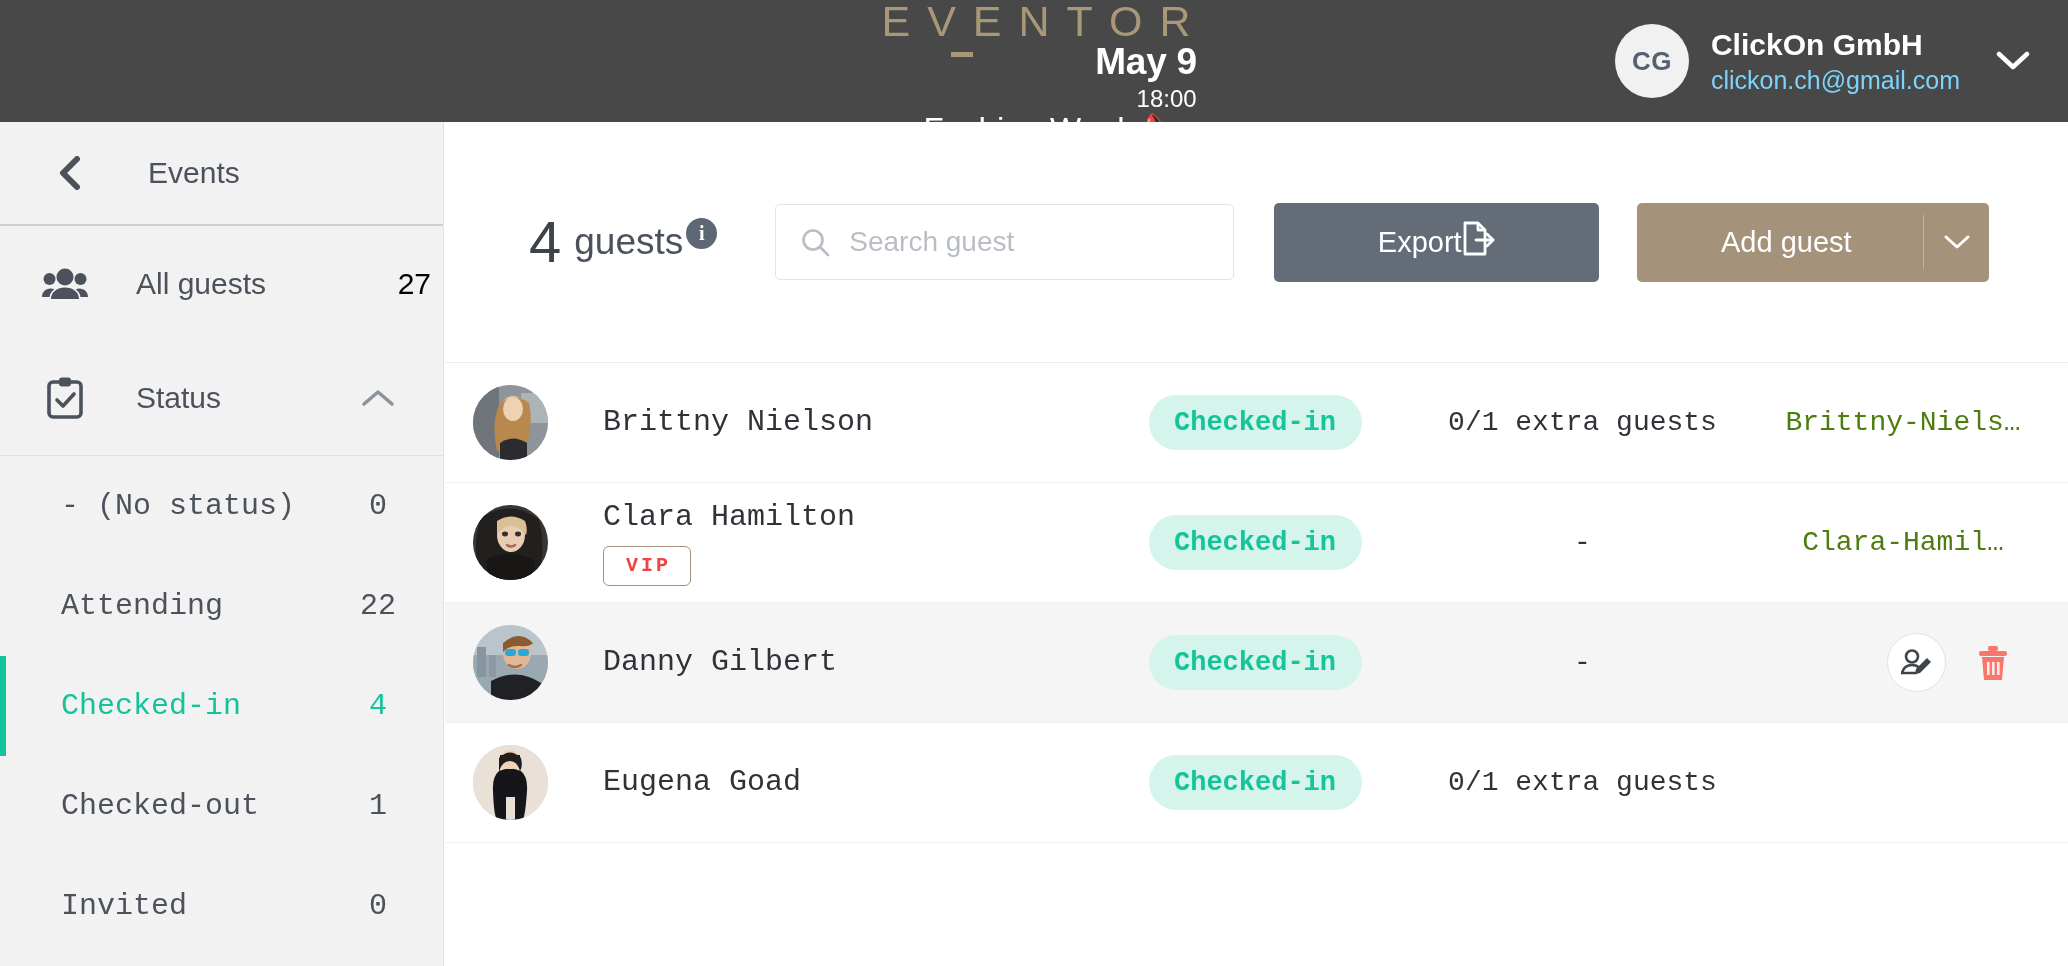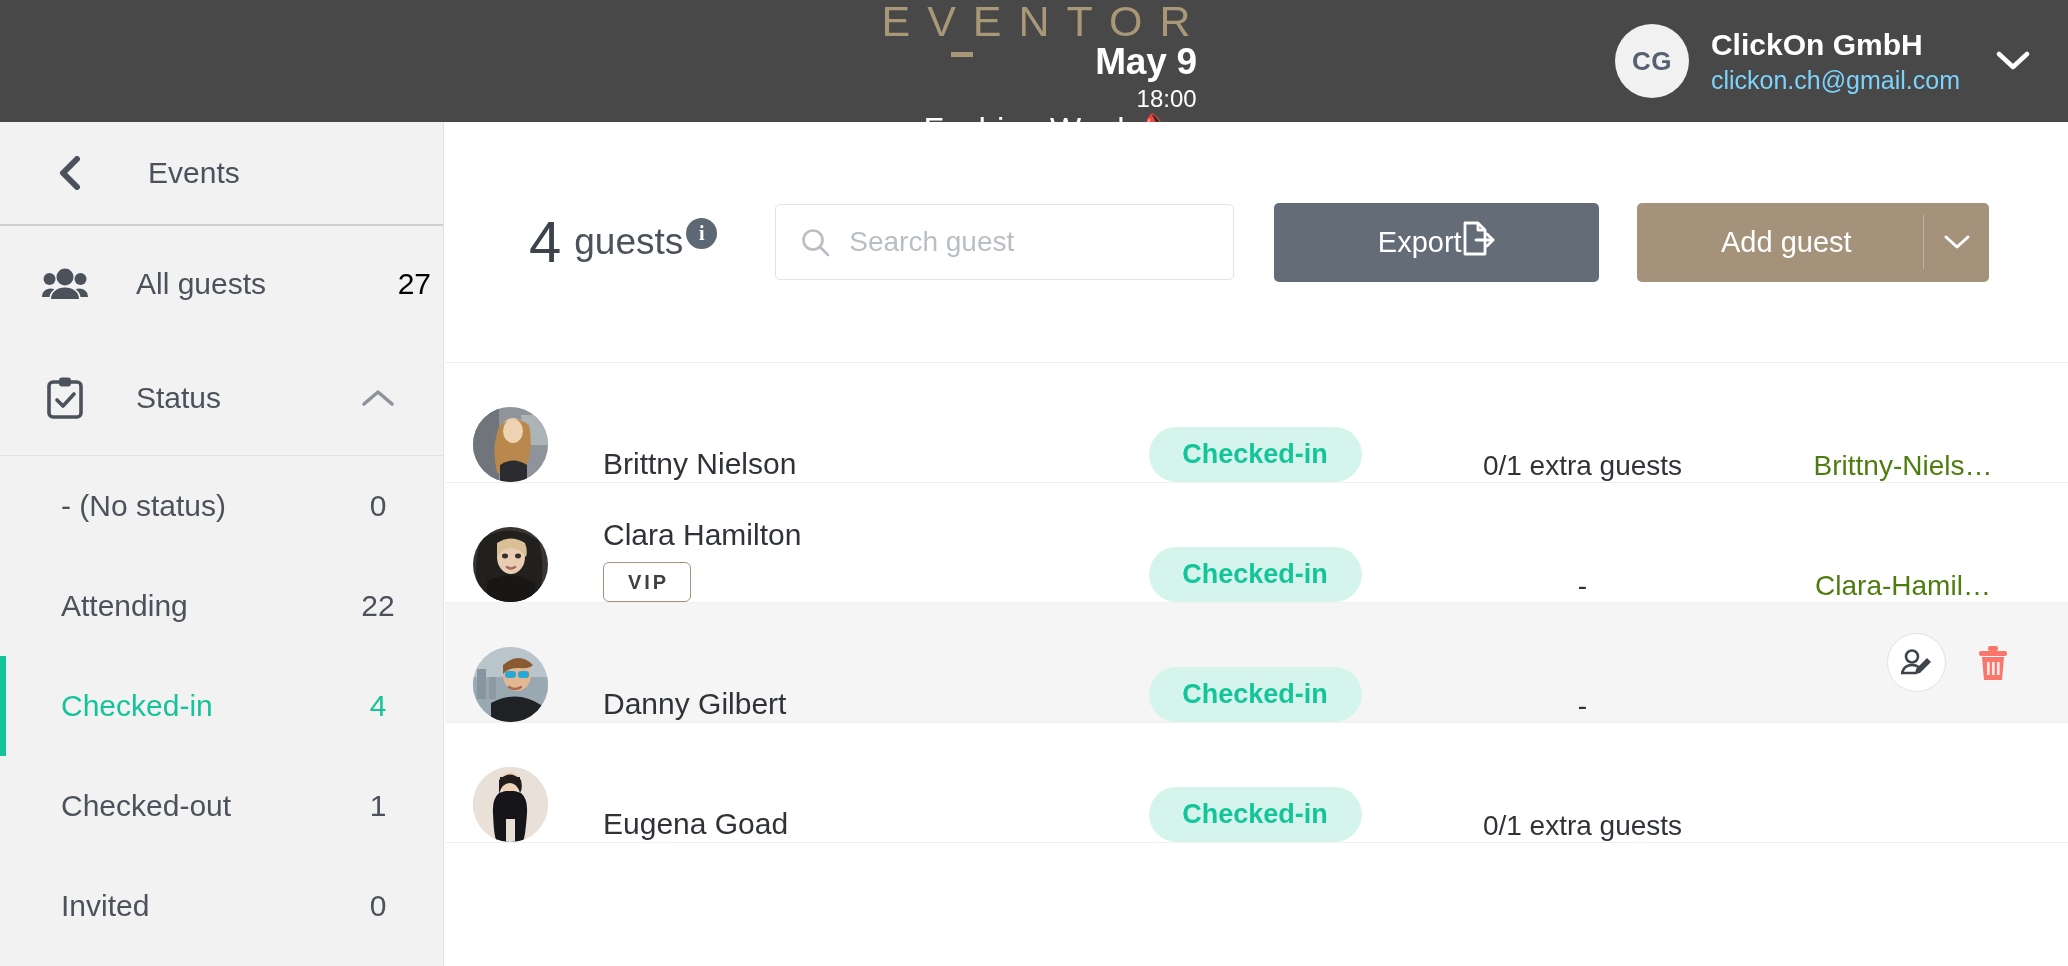--- a/index.html
+++ b/index.html
@@ -105,20 +105,21 @@
     text-align: right;
     font-size: 30px; color: #000000;
   }
   .sb-chev { position: absolute; right: 48px; display: flex; }
 
   .sb-sub {
     height: 100px;
     display: flex; align-items: center;
     position: relative;
     cursor: pointer;
+    font-family: Liberation Mono, monospace;
   }
   .sb-sub-label { margin-left: 61px; font-size: 30px; color: #4c525b; }
   .sb-sub-count {
     position: absolute; right: 0; width: 130px;
     text-align: center;
     font-size: 30px; color: #4c525b;
   }
   .sb-sub.active .sb-sub-label,
   .sb-sub.active .sb-sub-count { color: #15c39a; }
   .sb-sub.active::before {
@@ -194,23 +195,24 @@
     font-family: "Liberation Sans", sans-serif;
     padding-left: 12px;
   }
   .btn-add-sep { width: 1px; height: 54px; background: #c0b3a0; }
   .btn-add-chev { width: 65px; display: flex; align-items: center; justify-content: center; }
 
   
   .rows { }
   .row {
     height: 120px;
-    display: flex; align-items: flex-end;
+    display: flex; align-items: center;
     position: relative;
     border-bottom: 1px solid #f0f0f0;
+    font-family: Liberation Mono, monospace;
   }
   .row.hovered { background: #f5f5f5; }
   .row:last-child { border-bottom: 1px solid #f0f0f0; }
 
   .cell-avatar { width: 130px; display: flex; justify-content: center; }
   .ava {
     width: 75px; height: 75px; border-radius: 50%;
     overflow: hidden; position: relative;
     background: #cfd3d6;
   }
@@ -219,21 +221,21 @@
   .cell-name {
     width: 530px;
     display: flex; flex-direction: column; justify-content: center;
     padding-left: 28px;
   }
   .guest-name { font-size: 30px; color: #2f3338; line-height: 1.25; }
   .vip-badge {
     margin-top: 9px;
     width: 88px; height: 40px;
     border: 1px solid #a4937a; border-radius: 6px;
-    color: #404040; font-size: 20px; font-weight: 700;
+    color: #ef4444; font-size: 20px; font-weight: 700;
     letter-spacing: 3px;
     display: flex; align-items: center; justify-content: center;
     padding-left: 3px;
   }
 
   .cell-status { width: 300px; display: flex; justify-content: center; }
   .pill {
     min-width: 213px; height: 55px; border-radius: 28px;
     background: #d5f5ec; color: #16c49c;
     font-size: 27px; font-weight: 700;

